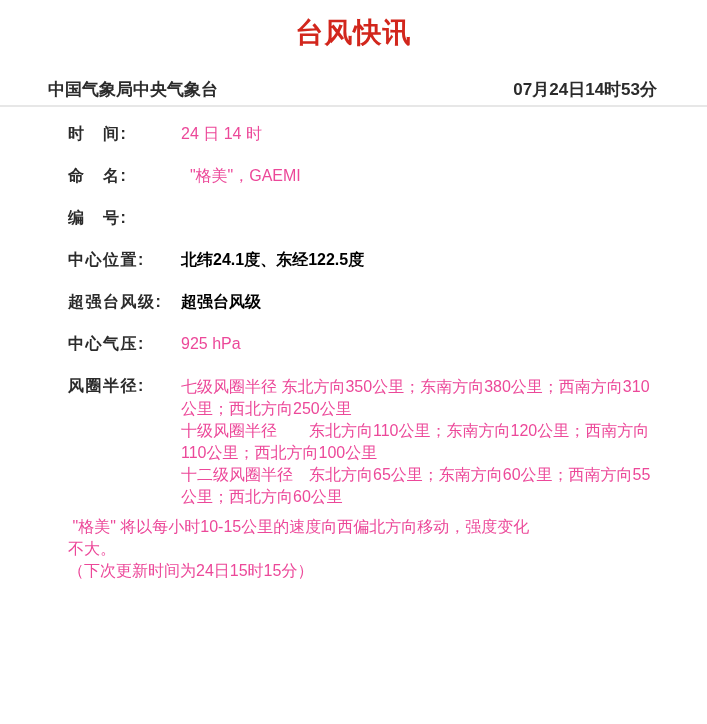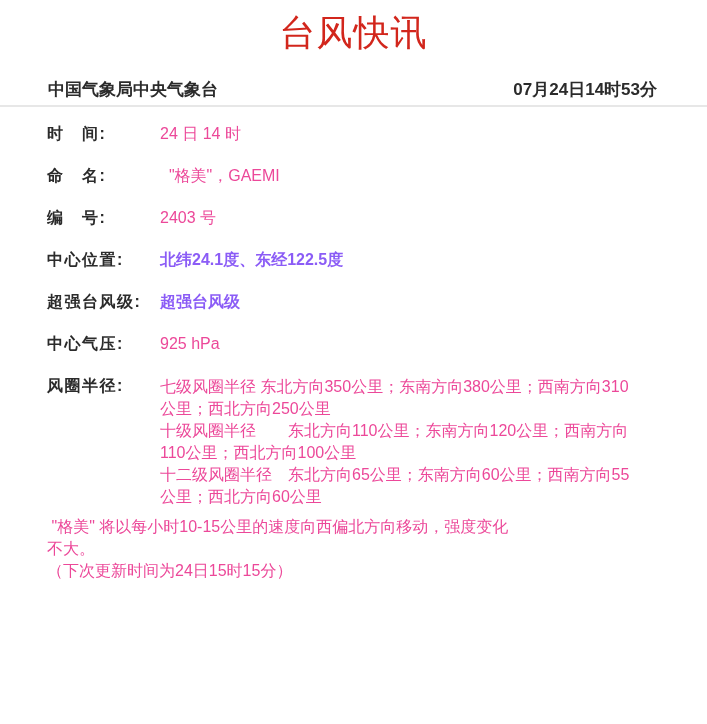--- a/index.html
+++ b/index.html
@@ -10,23 +10,23 @@
   body {
     width: 707px;
     height: 724px;
     overflow: hidden;
     font-family: "Liberation Sans", "DejaVu Sans", sans-serif;
     color: #333333;
   }
   .page-title {
     margin-top: 13px;
     text-align: center;
-    font-size: 36px;
+    font-size: 28px;
     line-height: 40px;
-    font-weight: normal;
+    font-weight: bold;
     color: #d2261c;
     letter-spacing: 1px;
   }
   .issue-number {
     margin-top: 31px;
     text-align: center;
     font-size: 17px;
     line-height: 19px;
     font-weight: bold;
     color: #2b2b2b;
@@ -42,21 +42,21 @@
     font-weight: bold;
     color: #2b2b2b;
     text-align: center;
   }
   .divider {
     margin-top: 6px;
     border-bottom: 2px solid #e7e7e7;
     width: 100%;
   }
   .content {
-    padding: 17px 52px 0 47px;
+    padding: 17px 52px 0 68px;
   }
   .row {
     display: flex;
     margin-bottom: 23px;
     font-size: 16px;
     line-height: 19px;
   }
   .row .label {
     width: 113px;
     flex-shrink: 0;
@@ -64,21 +64,21 @@
     color: #2b2b2b;
     letter-spacing: 1.5px;
     white-space: pre-wrap;
   }
   .row .value {
     flex: 1;
     white-space: pre-wrap;
     color: #ec4899;
   }
   .row .value.red {
-    color: #8b5cf6;
+    color: #000000;
     font-weight: bold;
   }
   .row.multiline {
     line-height: 22px;
   }
   .row.multiline .label {
     line-height: 20px;
   }
   .row.wind-circle {
     margin-bottom: 8px;
@@ -106,21 +106,20 @@
       <span class="value">24 日 14 时</span>
     </div>
 
     <div class="row">
       <span class="label">命　名:</span>
       <span class="value">  "格美"，GAEMI</span>
     </div>
 
     <div class="row">
       <span class="label">编　号:</span>
-      <span class="value">2403 号</span>
     </div>
 
     <div class="row">
       <span class="label">中心位置:</span>
       <span class="value red">北纬24.1度、东经122.5度</span>
     </div>
 
     <div class="row">
       <span class="label">超强台风级:</span>
       <span class="value red">超强台风级</span>

